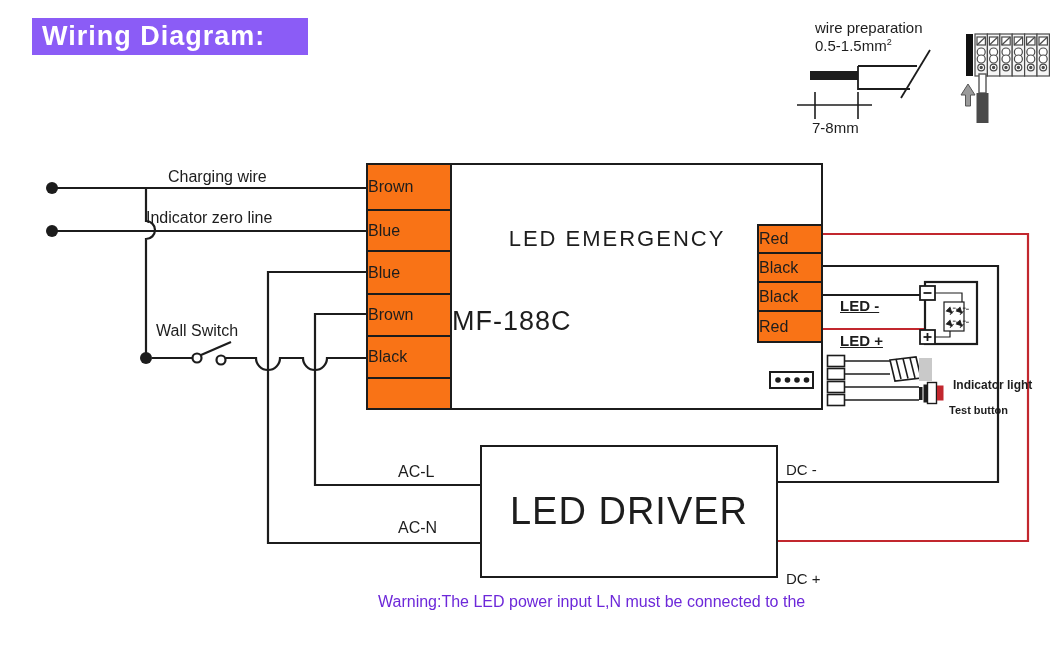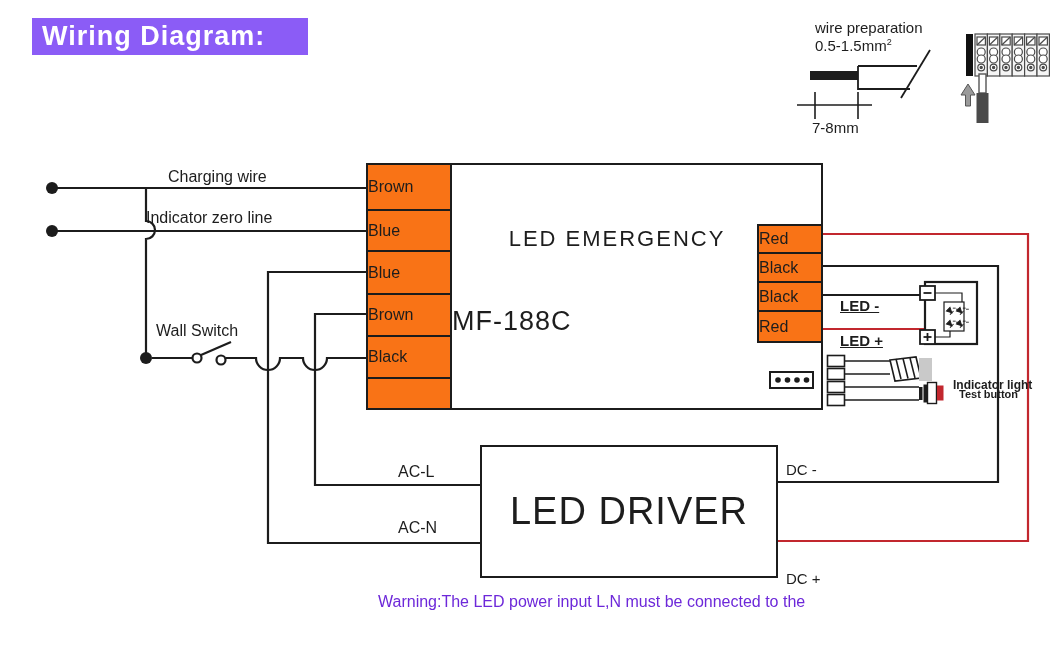--- a/index.html
+++ b/index.html
@@ -253,21 +253,21 @@
 
   <div class="lbl" style="left:398px;top:463px;">AC-L</div>
   <div class="lbl" style="left:398px;top:519px;">AC-N</div>
   <div class="lbl small" style="left:786px;top:461px;">DC  -</div>
   <div class="lbl small" style="left:786px;top:524px;margin-top:46px;">DC  +</div>
 
   <div class="lbl small bold" style="left:840px;top:297px;">LED  -</div>
   <div class="lbl small bold" style="left:840px;top:332px;">LED  +</div>
 
   <div class="lbl tiny" style="left:937px;top:378px;margin-left:16px;">Indicator light</div>
-  <div class="lbl tinier" style="left:949px;top:388px;margin-left:10px;">Test button</div>
+  <div class="lbl tinier" style="left:949px;top:404px;">Test button</div>
 
   <div class="lbl small" style="left:815px;top:19px;">wire preparation</div>
   <div class="lbl small" style="left:815px;top:37px;">
     <span>0.5-1.5mm</span><sup style="font-size:9px;">2</sup>
   </div>
   <div class="lbl small" style="left:812px;top:119px;">7-8mm</div>
 
   <div class="warn" style="top:593px;">Warning:The LED power input L,N must be connected to the</div>
 
 </div>

